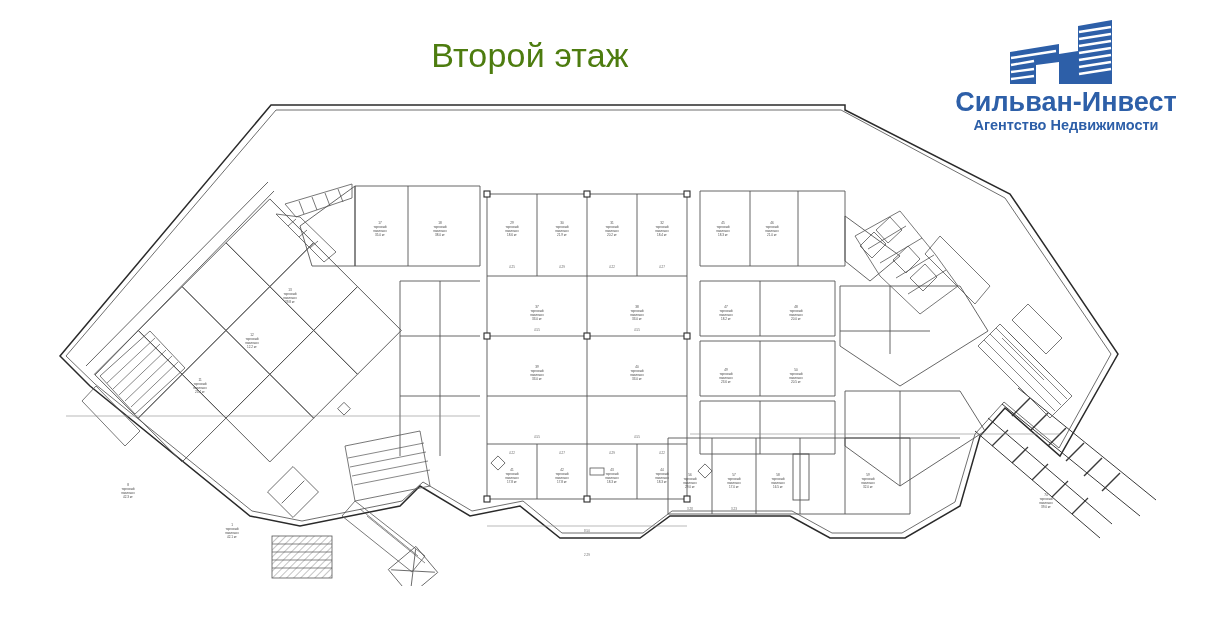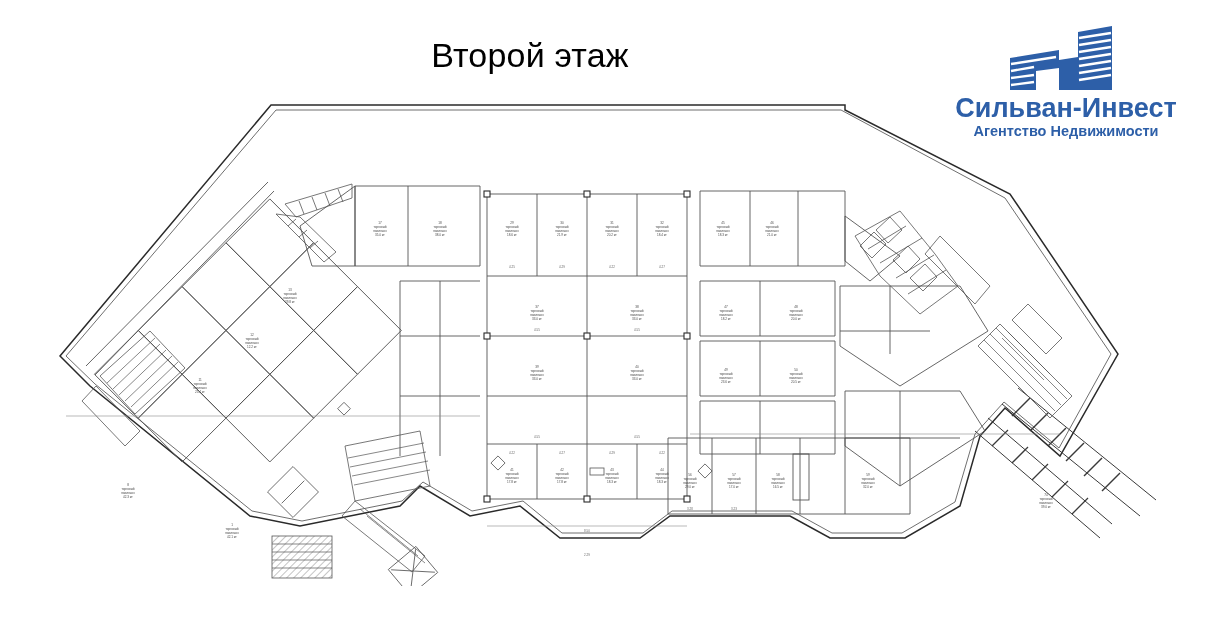--- a/index.html
+++ b/index.html
@@ -1,24 +1,24 @@
 <!DOCTYPE html>
 <html><head>
 <meta charset="utf-8">
 <style>
   html,body{margin:0;padding:0;background:#ffffff;}
   body{width:1228px;height:635px;position:relative;overflow:hidden;
        font-family:"Liberation Sans", sans-serif;}
 
   #page-title{
     position:absolute; left:0; top:36px; width:1060px;
-    text-align:center; font-size:34px; color:#000000; letter-spacing:.2px;
+    text-align:center; font-size:34px; color:#4d7c0f; letter-spacing:.2px;
   }
 
-  #logo{position:absolute; right:12px; top:24px; width:300px; height:120px;text-align:right;}
+  #logo{position:absolute; right:12px; top:18px; width:300px; height:120px;text-align:right;}
   #logo svg{display:block;width:100%;height:100%;}
 
   #plan{position:absolute; left:0; top:86px; width:1228px; height:500px;}
   #plan svg{display:block;width:100%;height:100%;}
 </style>
 </head>
 <body>
 
 <div id="page-title">Второй этаж</div>
 

